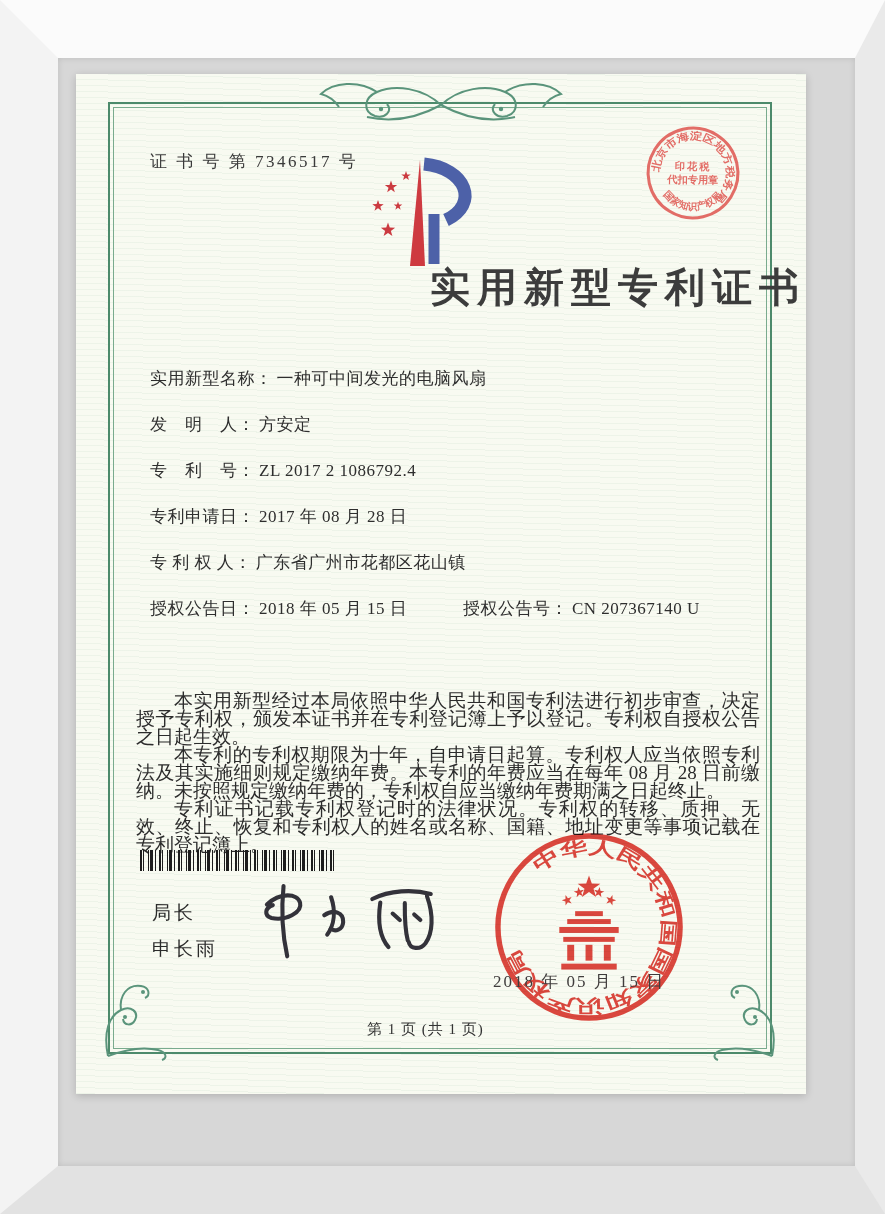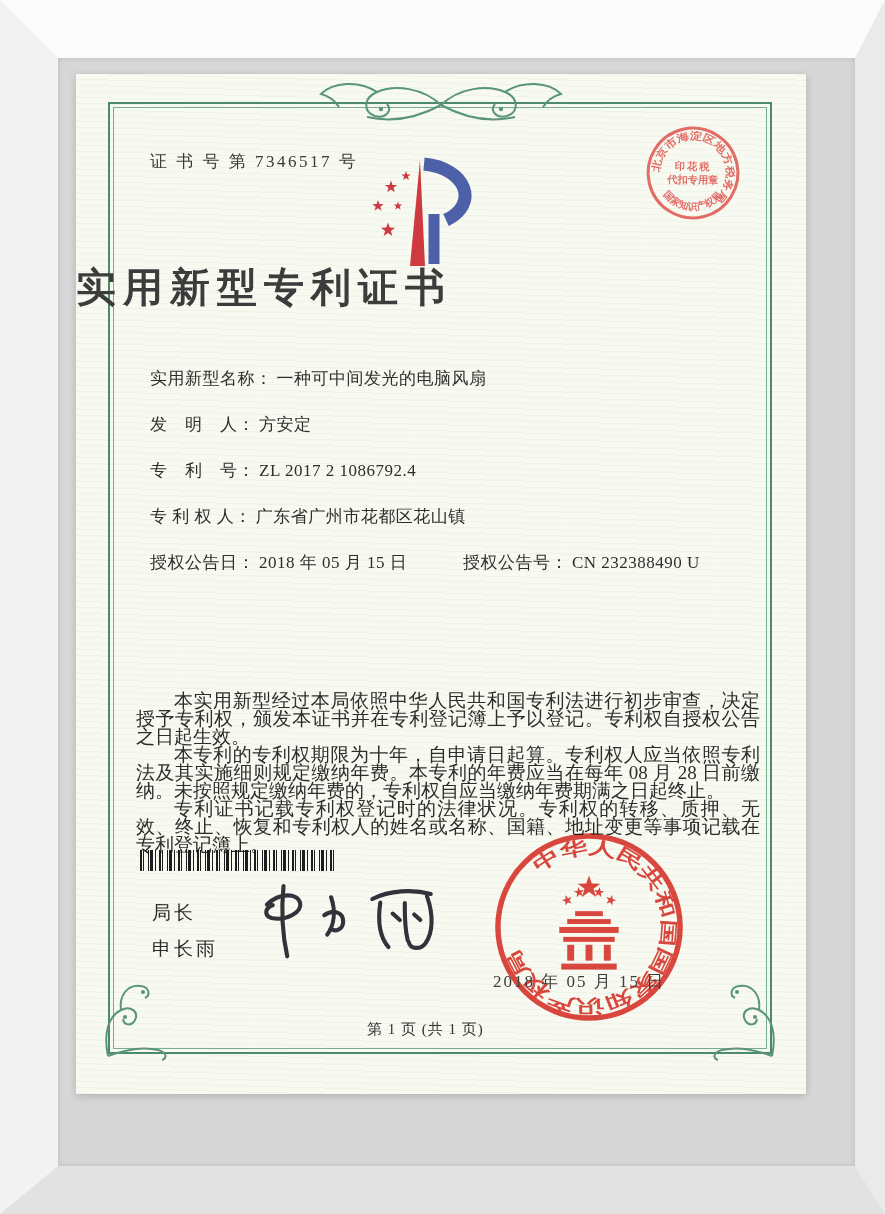--- a/index.html
+++ b/index.html
@@ -52,21 +52,21 @@
 
   .tax-stamp {
     position: absolute; left: 566px; top: 48px; width: 102px; height: 102px;
     transform: rotate(-13deg); opacity: .88;
   }
 
   .logo { position: absolute; left: 286px; top: 82px; width: 140px; height: 112px; }
 
   .title {
     position: absolute; left: 0; top: 186px; width: 100%;
-    text-align: left; font-size: 40px; font-weight: 700;
+    text-align: right; font-size: 40px; font-weight: 700;
     letter-spacing: 7px; color: #3c3c3c;
   }
 
   .fields { position: absolute; left: 74px; top: 292px; width: 612px; }
   .field-row {
     position: relative; font-size: 17px; color: #2e2e2e;
     line-height: 26px; margin-bottom: 20px; white-space: nowrap;
   }
   .f-label { letter-spacing: .5px; }
   .f-value { margin-left: 4px; letter-spacing: .5px; }
@@ -200,26 +200,29 @@
       <div class="field-row">
         <span class="f-label">实用新型名称：</span><span class="f-value">一种可中间发光的电脑风扇</span>
       </div>
       <div class="field-row">
         <span class="f-label">发　明　人：</span><span class="f-value">方安定</span>
       </div>
       <div class="field-row">
         <span class="f-label">专　利　号：</span><span class="f-value">ZL 2017 2 1086792.4</span>
       </div>
       <div class="field-row">
+        <span class="f-label">专利申请日：</span><span class="f-value">2017 年 08 月 28 日</span>
+      </div>
+      <div class="field-row">
         <span class="f-label">专 利 权 人：</span><span class="f-value">广东省广州市花都区花山镇</span>
       </div>
       <div class="field-row">
         <span class="f-label">授权公告日：</span><span class="f-value">2018 年 05 月 15 日</span>
         <span class="grant-no">
-          <span class="f-label">授权公告号：</span><span class="f-value">CN 232388490 U</span>
+          <span class="f-label">授权公告号：</span><span class="f-value">CN 207367140 U</span>
         </span>
       </div>
     </div>
 
     <div class="body-text">
       <p>本实用新型经过本局依照中华人民共和国专利法进行初步审查，决定授予专利权，颁发本证书并在专利登记簿上予以登记。专利权自授权公告之日起生效。</p>
       <p>本专利的专利权期限为十年，自申请日起算。专利权人应当依照专利法及其实施细则规定缴纳年费。本专利的年费应当在每年 08 月 28 日前缴纳。未按照规定缴纳年费的，专利权自应当缴纳年费期满之日起终止。</p>
       <p>专利证书记载专利权登记时的法律状况。专利权的转移、质押、无效、终止、恢复和专利权人的姓名或名称、国籍、地址变更等事项记载在专利登记簿上。</p>
     </div>
 

